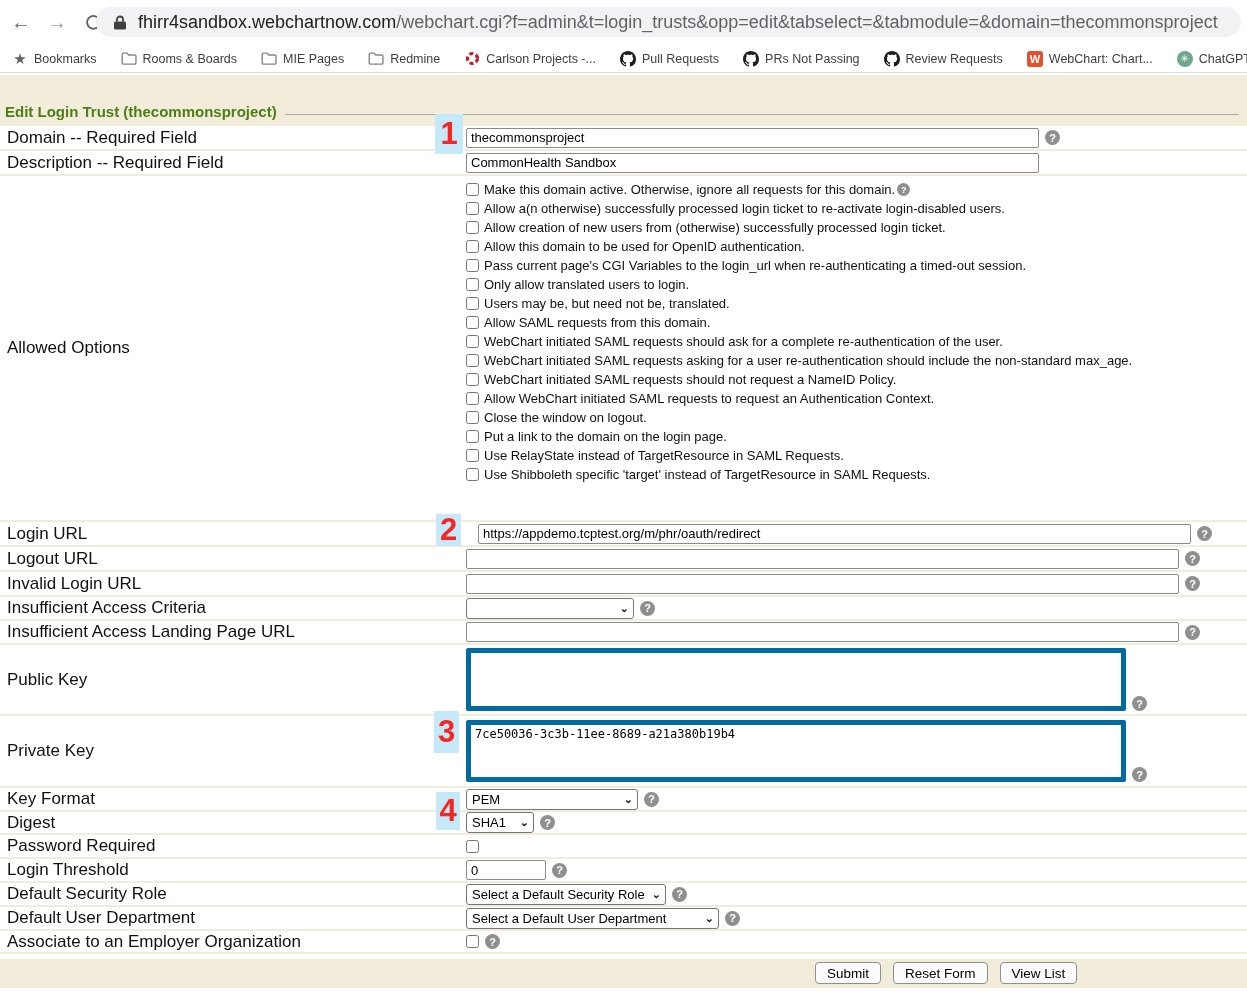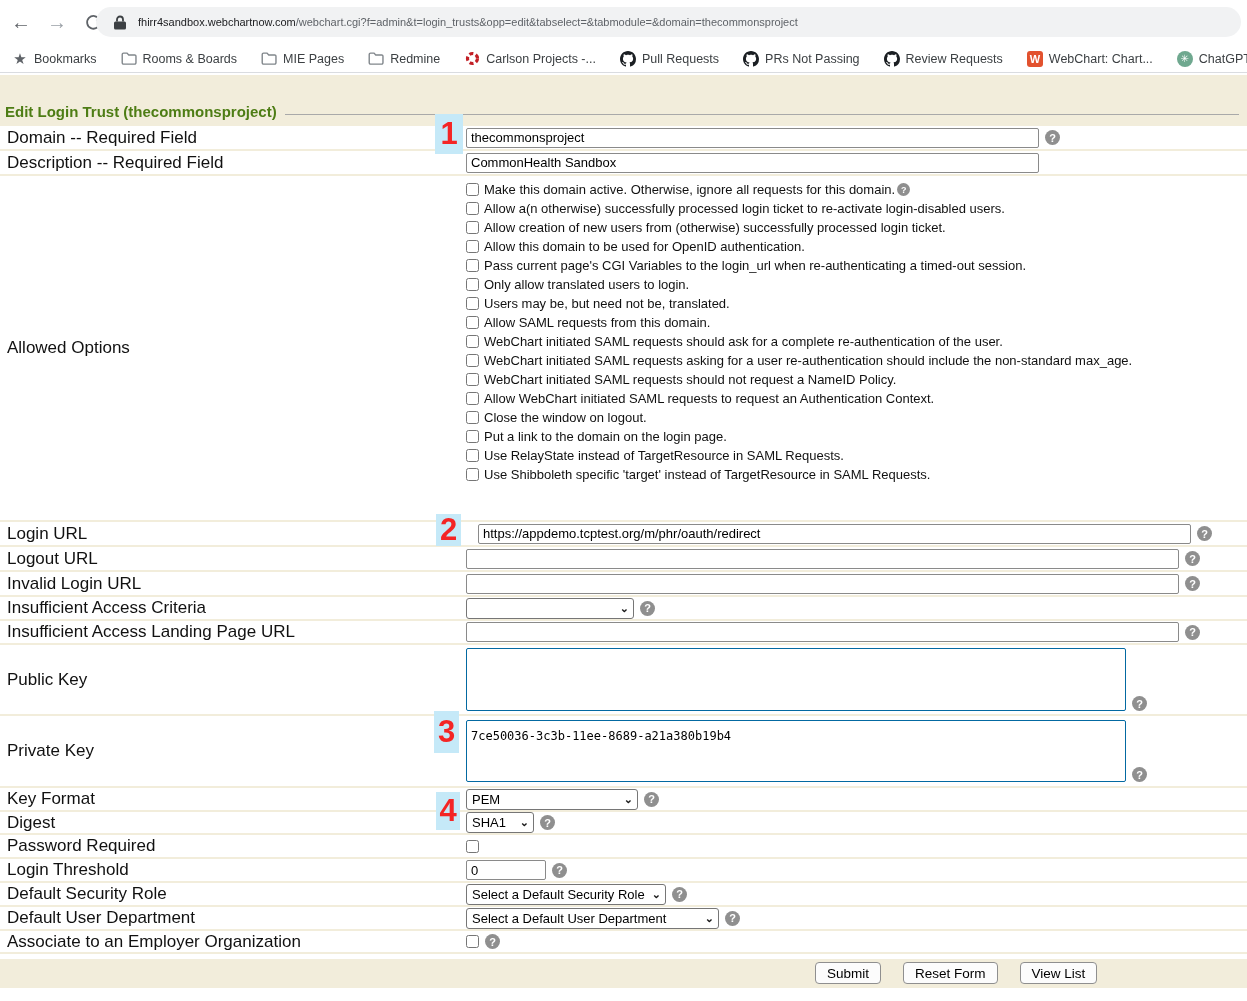--- a/index.html
+++ b/index.html
@@ -8,21 +8,21 @@
 
   
   .chrome { position:absolute; top:0; left:0; width:1247px; height:73px; background:#fff;
             border-bottom:1px solid #dadce0; }
   .navrow { position:absolute; top:0; left:0; right:0; height:44px; display:flex; align-items:center; }
   .navbtn { width:30px; height:30px; display:flex; align-items:center; justify-content:center;
             font-size:20px; color:#5f6368; margin-left:6px; border-radius:50%; }
   .navbtn.fwd { color:#9aa0a6; }
   .urlbar { position:absolute; left:96px; right:6px; top:7px; height:30px; background:#f1f2f3;
             border-radius:15px; display:flex; align-items:center; padding-left:18px; }
-  .urltext { font-size:11px; margin-left:12px; white-space:nowrap; overflow:hidden; }
+  .urltext { font-size:18px; margin-left:12px; white-space:nowrap; overflow:hidden; }
   .urlhost { color:#202124; }
   .urlpath { color:#5f6368; }
   .bookmarksrow { position:absolute; top:44px; left:0; right:0; height:29px; display:flex;
                   align-items:center; padding-left:12px; gap:24px; overflow:hidden; }
   .bm { display:flex; align-items:center; gap:6px; font-size:12.5px; color:#3c4043; white-space:nowrap; }
   .bm .ic { display:inline-flex; align-items:center; justify-content:center; width:16px; height:16px; }
   .star-g { color:#5f6368; font-size:15px; }
   .wc-ic { width:16px; height:16px; background:#e2512e; border-radius:3px; color:#fff;
            font-weight:bold; font-size:11px; display:flex; align-items:center; justify-content:center; }
   .gpt-ic { width:16px; height:16px; background:#6fa88f; border-radius:50%; color:#fff;
@@ -34,42 +34,42 @@
   .ptitle .txt { font-size:15px; font-weight:bold; color:#4e7d15; white-space:nowrap; }
   .ptitle .rule { flex:1; height:1px; background:#a9a9a9; margin:6px 8px 0 8px; }
 
   .frow { display:flex; margin:0 0 2px 0; }
   .flabel { width:462px; flex-shrink:0; background:#ffffff; font-size:17px; color:#111;
             padding-left:7px; display:flex; align-items:center; }
   .ffield { flex:1; background:#fff; display:flex; align-items:center; padding-left:4px; }
 
   .ti { height:20px; border:1px solid #8a8a8a; border-radius:2px; font-size:13px;
         font-family:"Liberation Sans", sans-serif; padding:0 4px; background:#fff; color:#000; }
-  .ta { border:1px solid #0369a1; border-radius:2px; background:#fff; resize:none;
-        font-family:"DejaVu Sans Mono", monospace; font-size:12px; padding:8px 4px; color:#000; }
+  .ta { border:5px solid #0369a1; border-radius:2px; background:#fff; resize:none;
+        font-family:"DejaVu Sans Mono", monospace; font-size:12px; padding:2px 4px; color:#000; }
   .sel { height:21px; border:1px solid #767676; border-radius:3px; background:#fff;
          display:inline-flex; align-items:center; justify-content:space-between;
          font-size:13px; padding:0 4px 0 5px; color:#000; }
   .sel .chev { font-size:11px; font-weight:bold; margin-left:6px; color:#1a1a1a; }
   .cb { display:inline-block; width:13px; height:13px; border:1px solid #767676; border-radius:2.5px;
         background:#fff; flex-shrink:0; }
   .help { display:inline-flex; width:15px; height:15px; border-radius:50%; background:#8f8f8f;
           color:#fff; font-size:11px; font-weight:bold; align-items:center; justify-content:center;
           margin-left:6px; flex-shrink:0; }
   .help.sm { width:13px; height:13px; font-size:9px; margin-left:2px; }
 
   .optlist { padding:4px 0 3px 0; }
   .optline { display:flex; align-items:center; height:19px; font-size:13px; color:#111; }
   .optline .cb { margin-right:5px; }
 
   .keywrap { display:flex; align-items:flex-end; }
 
   .gapwhite { height:5px; background:#fff; }
   .btnband { height:29px; background:#f2eddb; position:relative; }
-  .btnrow { position:absolute; left:815px; top:3px; display:flex; gap:22px; }
+  .btnrow { position:absolute; left:815px; top:3px; display:flex; gap:12px; }
   .btn { height:22px; background:#fcfcfc; border:1px solid #8f8f8f; border-radius:4px;
          font-size:13.5px; font-family:"Liberation Sans", sans-serif; padding:0 11px; color:#000; }
 
   
   .ann { position:absolute; background:#c5e9f8; color:#f42525; font-weight:bold;
          display:flex; align-items:center; justify-content:center; z-index:5;
          font-size:31px; }
 </style>
 </head>
 <body>

